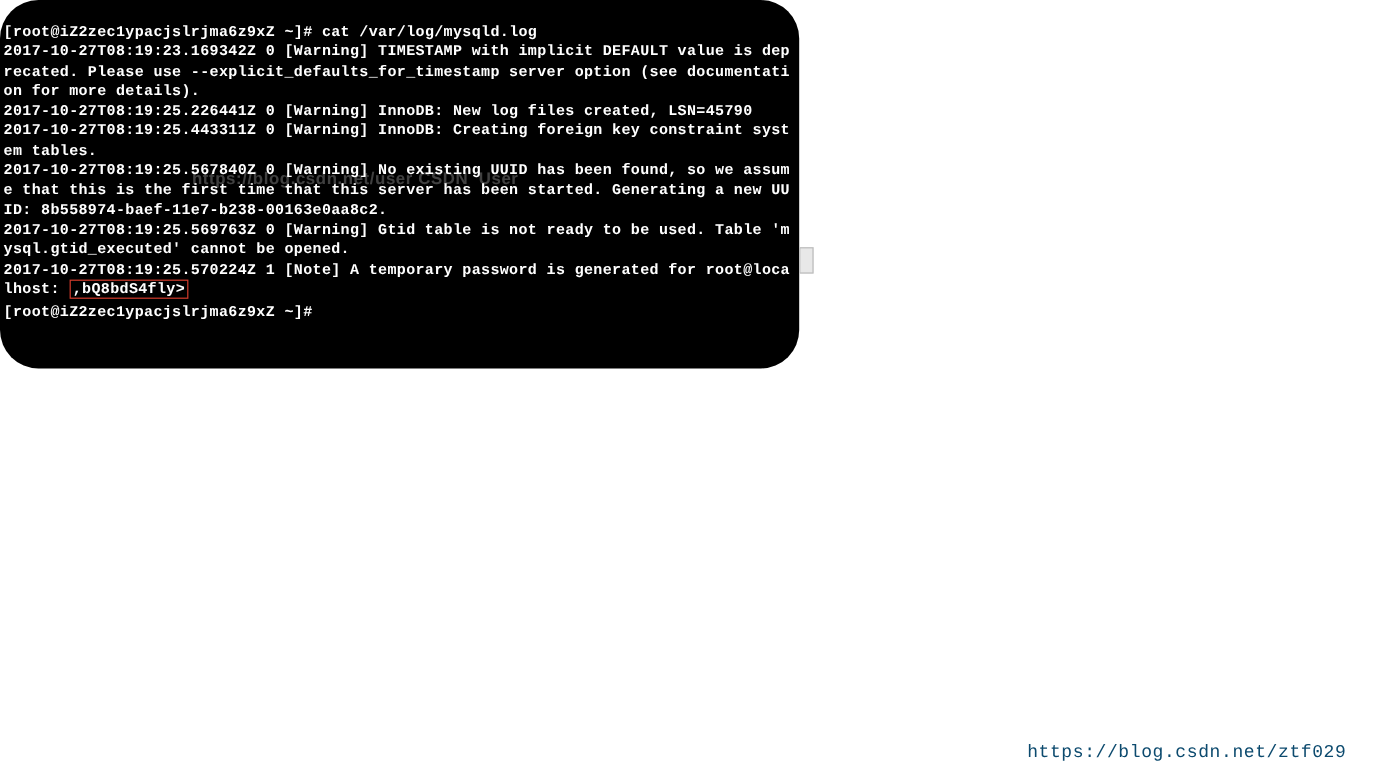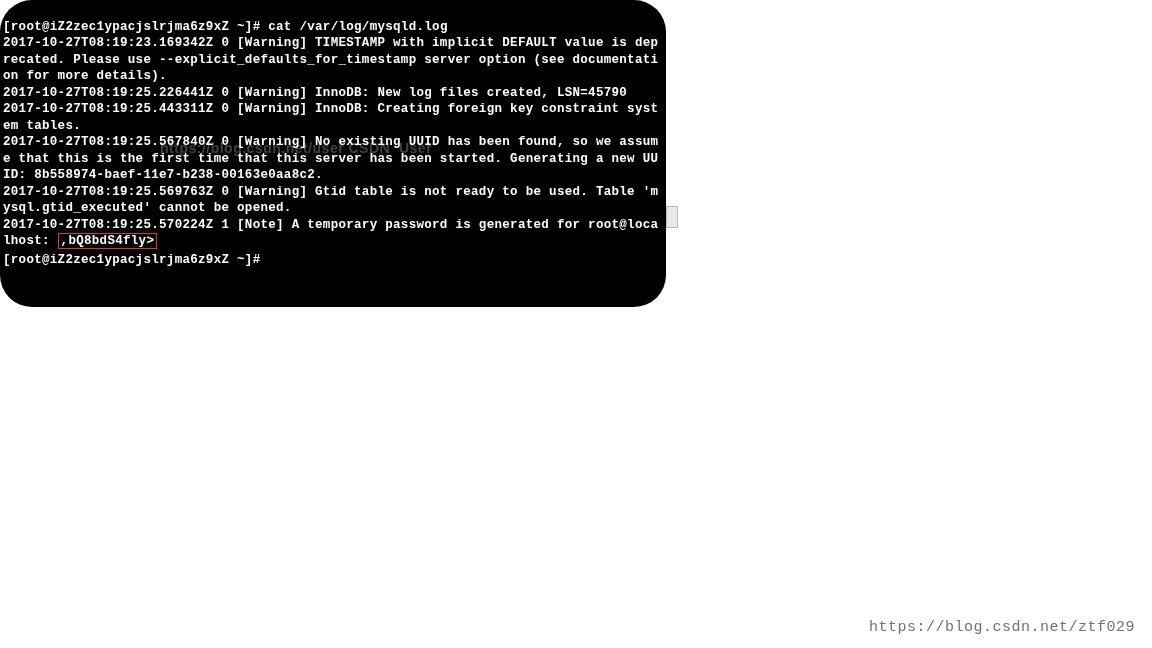--- a/index.html
+++ b/index.html
@@ -46,22 +46,22 @@
       left: 160px;
       color: rgba(255,255,255,0.25);
       font-family: Arial, sans-serif;
       font-size: 14px;
       letter-spacing: 0.5px;
       pointer-events: none;
     }
     .watermark-bottom {
       position: absolute;
       bottom: 12px;
-      right: 17px;
-      color: #737373;
+      right: 30px;
+      color: #0c4a6e;
       font-family: 'Courier New', monospace;
       font-size: 15px;
       letter-spacing: 0.5px;
       margin-top: 15px;
     }
     .cursor-block {
       display: inline-block;
       width: 7px;
       height: 13px;
       background: transparent;

